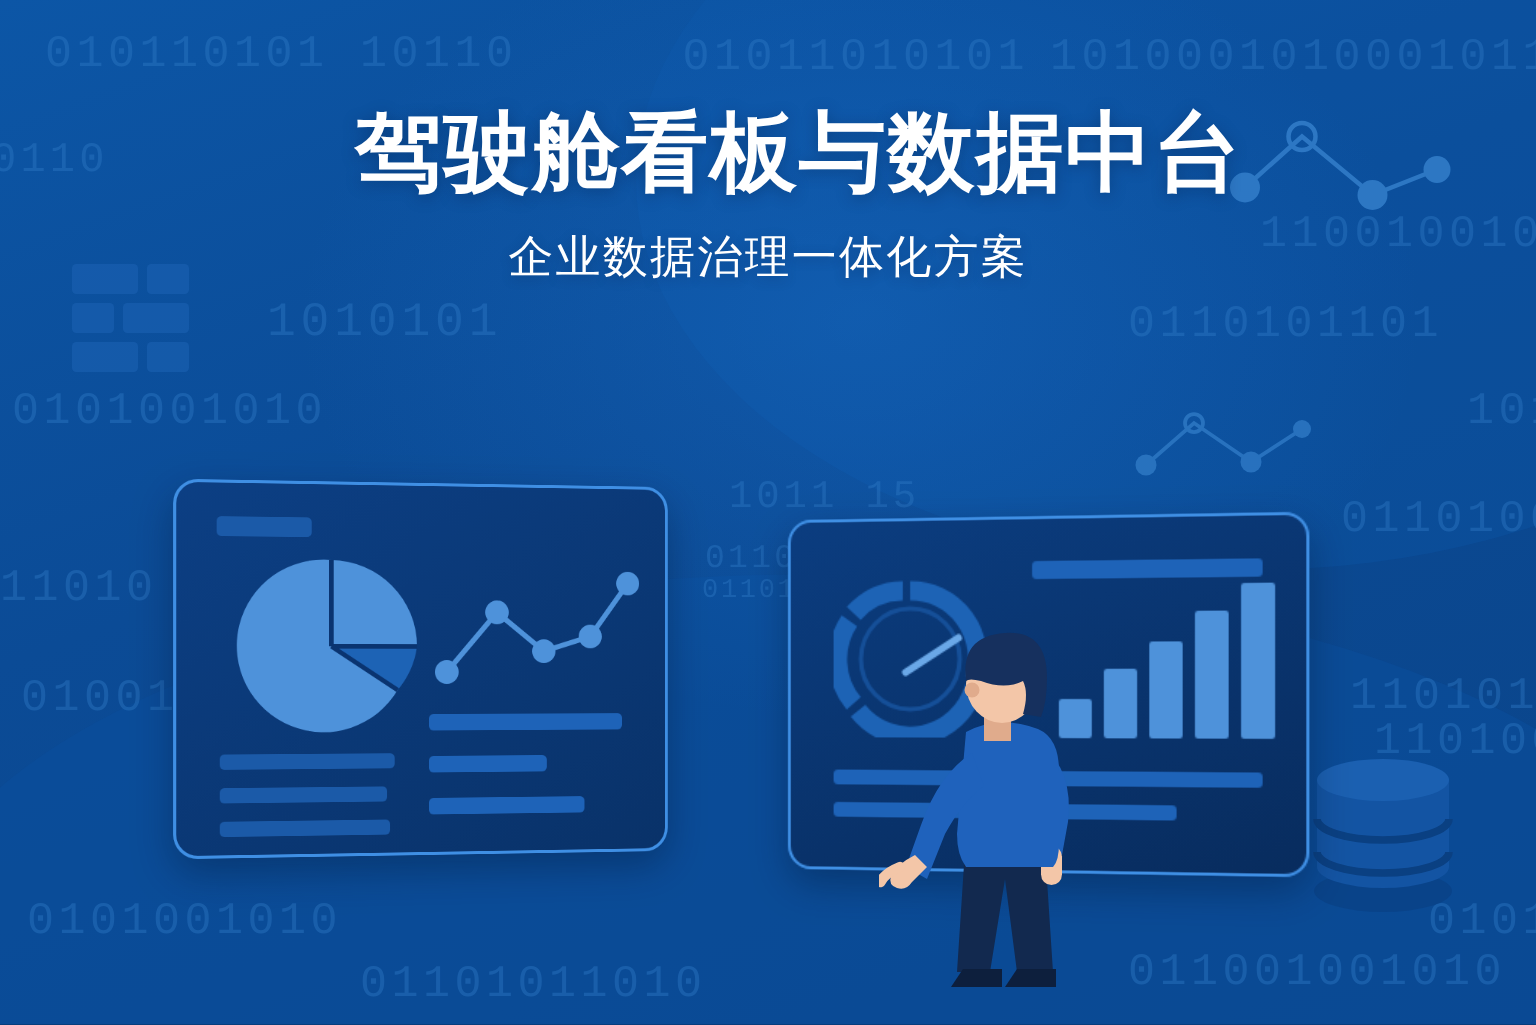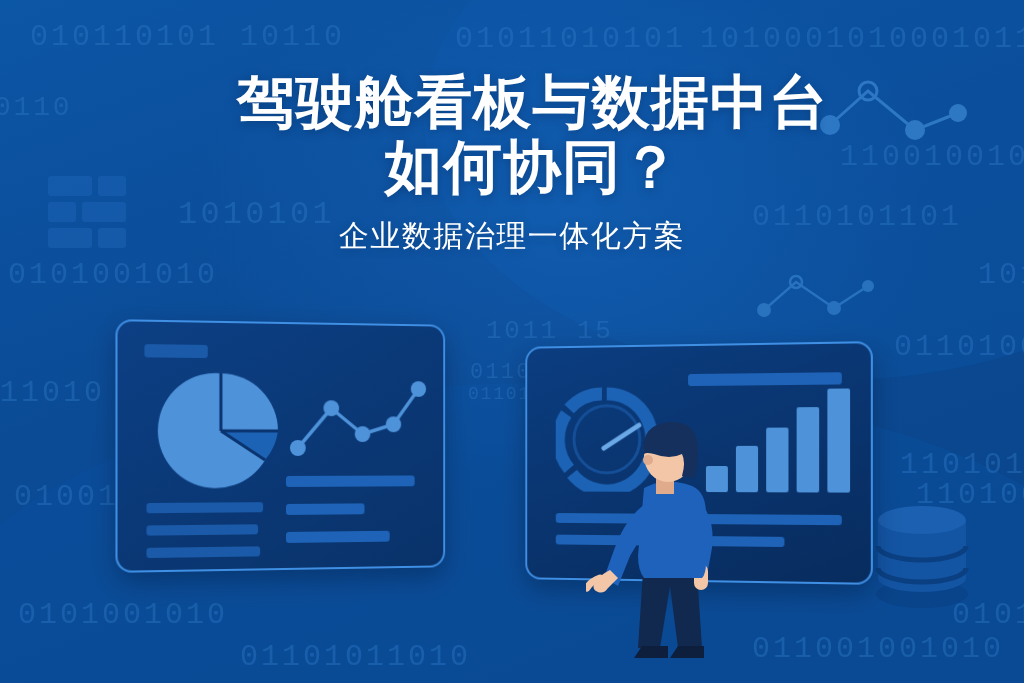--- a/index.html
+++ b/index.html
@@ -132,21 +132,21 @@
       <div class="bin" style="left: 752px; top: 200px; font-size: 30px;">0110101101</div>
       <div class="bin" style="left: 8px; top: 258px; font-size: 30px;">0101001010</div>
       <div class="bin" style="left: 978px; top: 258px; font-size: 30px;">1010</div>
       <div class="bin" style="left: 486px; top: 316px; font-size: 26px;">1011 15</div>
       <div class="bin" style="left: 470px; top: 360px; font-size: 22px;">0110101</div>
       <div class="bin" style="left: 468px; top: 384px; font-size: 18px;">0110101101</div>
       <div class="bin" style="left: 900px; top: 448px; font-size: 30px;">1101011</div>
       <div class="bin" style="left: 0px; top: 376px; font-size: 30px;">11010</div>
       <div class="bin" style="left: 894px; top: 330px; font-size: 30px;">0110100</div>
       <div class="bin" style="left: 916px; top: 478px; font-size: 30px;">1101001</div>
-      <div class="bin" style="left: 14px; top: 480px; font-size: 30px;">01001</div>
+      <div class="bin" style="left: 14px; top: 449px; font-size: 30px;">01001</div>
       <div class="bin" style="left: 18px; top: 598px; font-size: 30px;">0101001010</div>
       <div class="bin" style="left: 240px; top: 640px; font-size: 30px;">01101011010</div>
       <div class="bin" style="left: 952px; top: 598px; font-size: 30px;">0101</div>
       <div class="bin" style="left: 752px; top: 632px; font-size: 30px;">011001001010</div>
     </div>
 
   <div class="brick" style="left:48px;top:176px;">
     <svg width="78" height="72" viewBox="0 0 78 72">
       <rect x="0" y="0" width="44" height="20" rx="3" fill="#1d63b5"></rect>
       <rect x="50" y="0" width="28" height="20" rx="3" fill="#1d63b5"></rect>
@@ -189,21 +189,20 @@
       <ellipse cx="50" cy="96" rx="46" ry="14" fill="#0a3d7e" opacity=".55"></ellipse>
       <path d="M6 22 v58 a44 14 0 0 0 88 0 V22 Z" fill="#1556a5"></path>
       <ellipse cx="50" cy="22" rx="44" ry="14" fill="#1d63b5"></ellipse>
       <path d="M6 48 a44 14 0 0 0 88 0" fill="none" stroke="#0b3f80" stroke-width="5"></path>
       <path d="M6 70 a44 14 0 0 0 88 0" fill="none" stroke="#0b3f80" stroke-width="5"></path>
     </svg>
   </div>
 
   <div class="titlewrap">
     <div class="title-l1">驾驶舱看板与数据中台</div>
-    <div class="title-l2">如何协同？</div>
     <div class="subtitle">企业数据治理一体化方案</div>
   </div>
 
   <div class="panel" id="panel-left">
 
     <div class="bar-ph" style="left:26px;top:22px;width:62px;height:13px;"></div>
 
     <svg class="pie" style="left:38px;top:44px;" width="126" height="126" viewBox="0 0 126 126">
 
       <path d="M63 63 L63 6 A57 57 0 1 0 107 92 Z" fill="#4e92da"></path>

